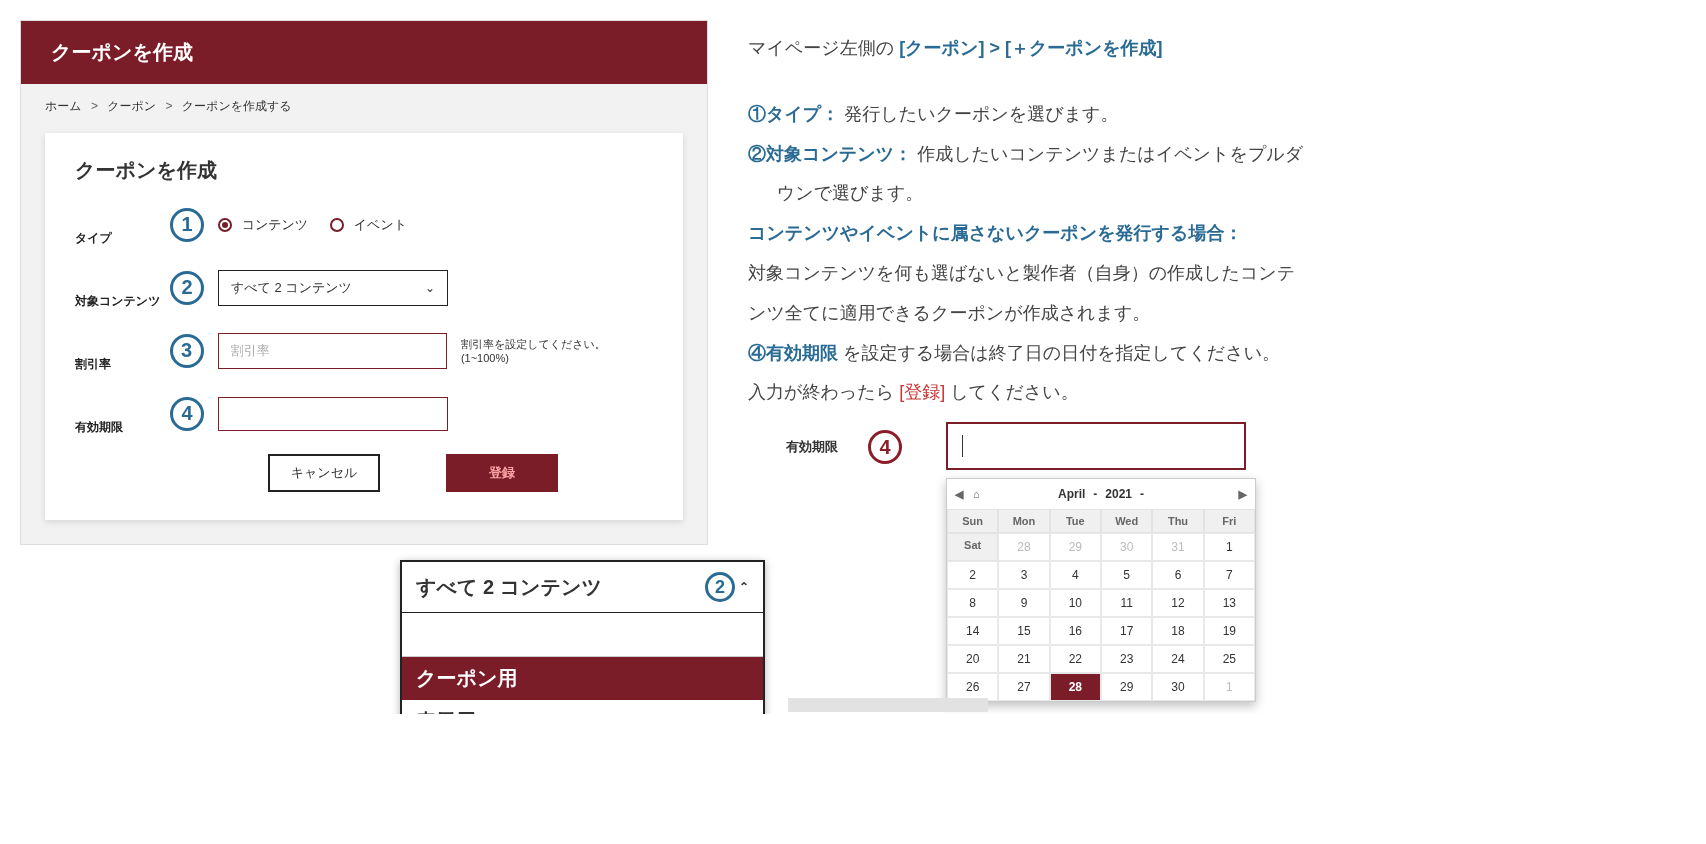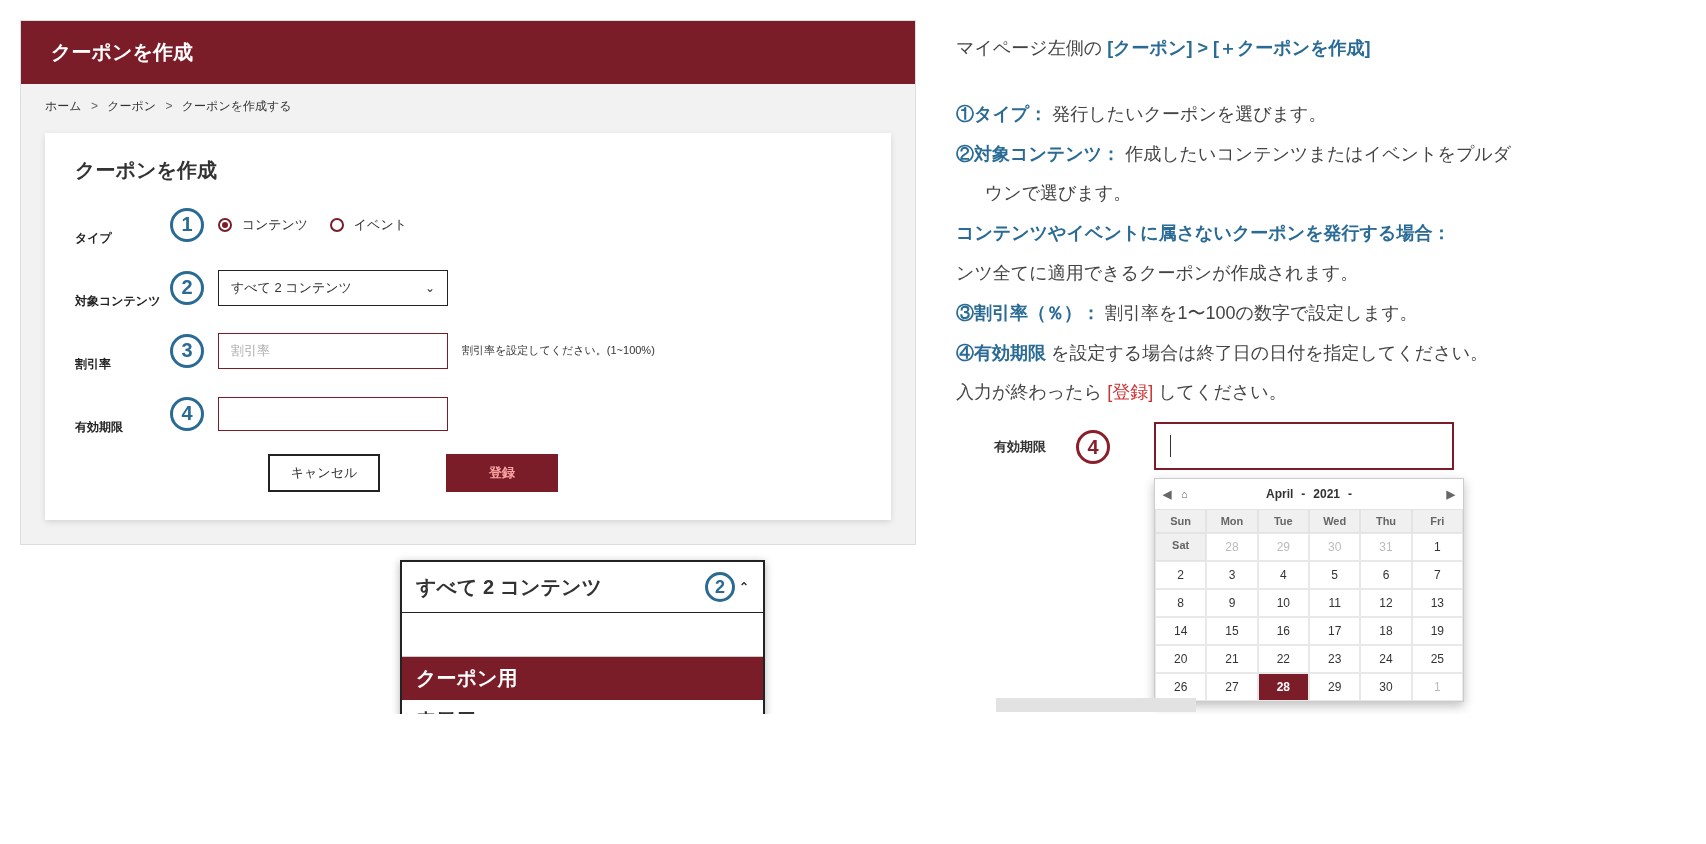--- a/index.html
+++ b/index.html
@@ -9,21 +9,21 @@
     font-family: "Hiragino Kaku Gothic ProN", "Hiragino Sans", Meiryo, sans-serif;
     background: #fff;
     color: #333;
     width: 1706px;
   }
   .layout {
     display: flex;
     gap: 40px;
     align-items: flex-start;
   }
-  .left-col { width: 896px; position: relative; }
+  .left-col { width: 688px; position: relative; }
   .right-col { flex: 1; position: relative; padding-top: 10px; }
 
   
   .form-window {
     border: 1px solid #ddd;
     background: #f2f2f2;
     position: relative;
   }
   .form-header {
     background: #7b1d29;
@@ -286,25 +286,22 @@
       <p>
         <span class="blue">①タイプ：</span>
         <span>発行したいクーポンを選びます。</span>
       </p>
       <p>
         <span class="blue">②対象コンテンツ：</span>
         <span>作成したいコンテンツまたはイベントをプルダ</span>
       </p>
       <p class="indent"><span>ウンで選びます。</span></p>
       <p><span class="blue">コンテンツやイベントに属さないクーポンを発行する場合：</span></p>
+      <p><span>対象コンテンツを何も選ばないと製作者（自身）の作成したコンテ</span></p>
       <p><span>ンツ全てに適用できるクーポンが作成されます。</span></p>
-      <p>
-        <span class="blue">③割引率（％）：</span>
-        <span>割引率を1〜100の数字で設定します。</span>
-      </p>
       <p>
         <span class="blue">④有効期限</span>
         <span>を設定する場合は終了日の日付を指定してください。</span>
       </p>
       <p>
         <span>入力が終わったら</span>
         <span class="red">[登録]</span>
         <span>してください。</span>
       </p>
     </div>

